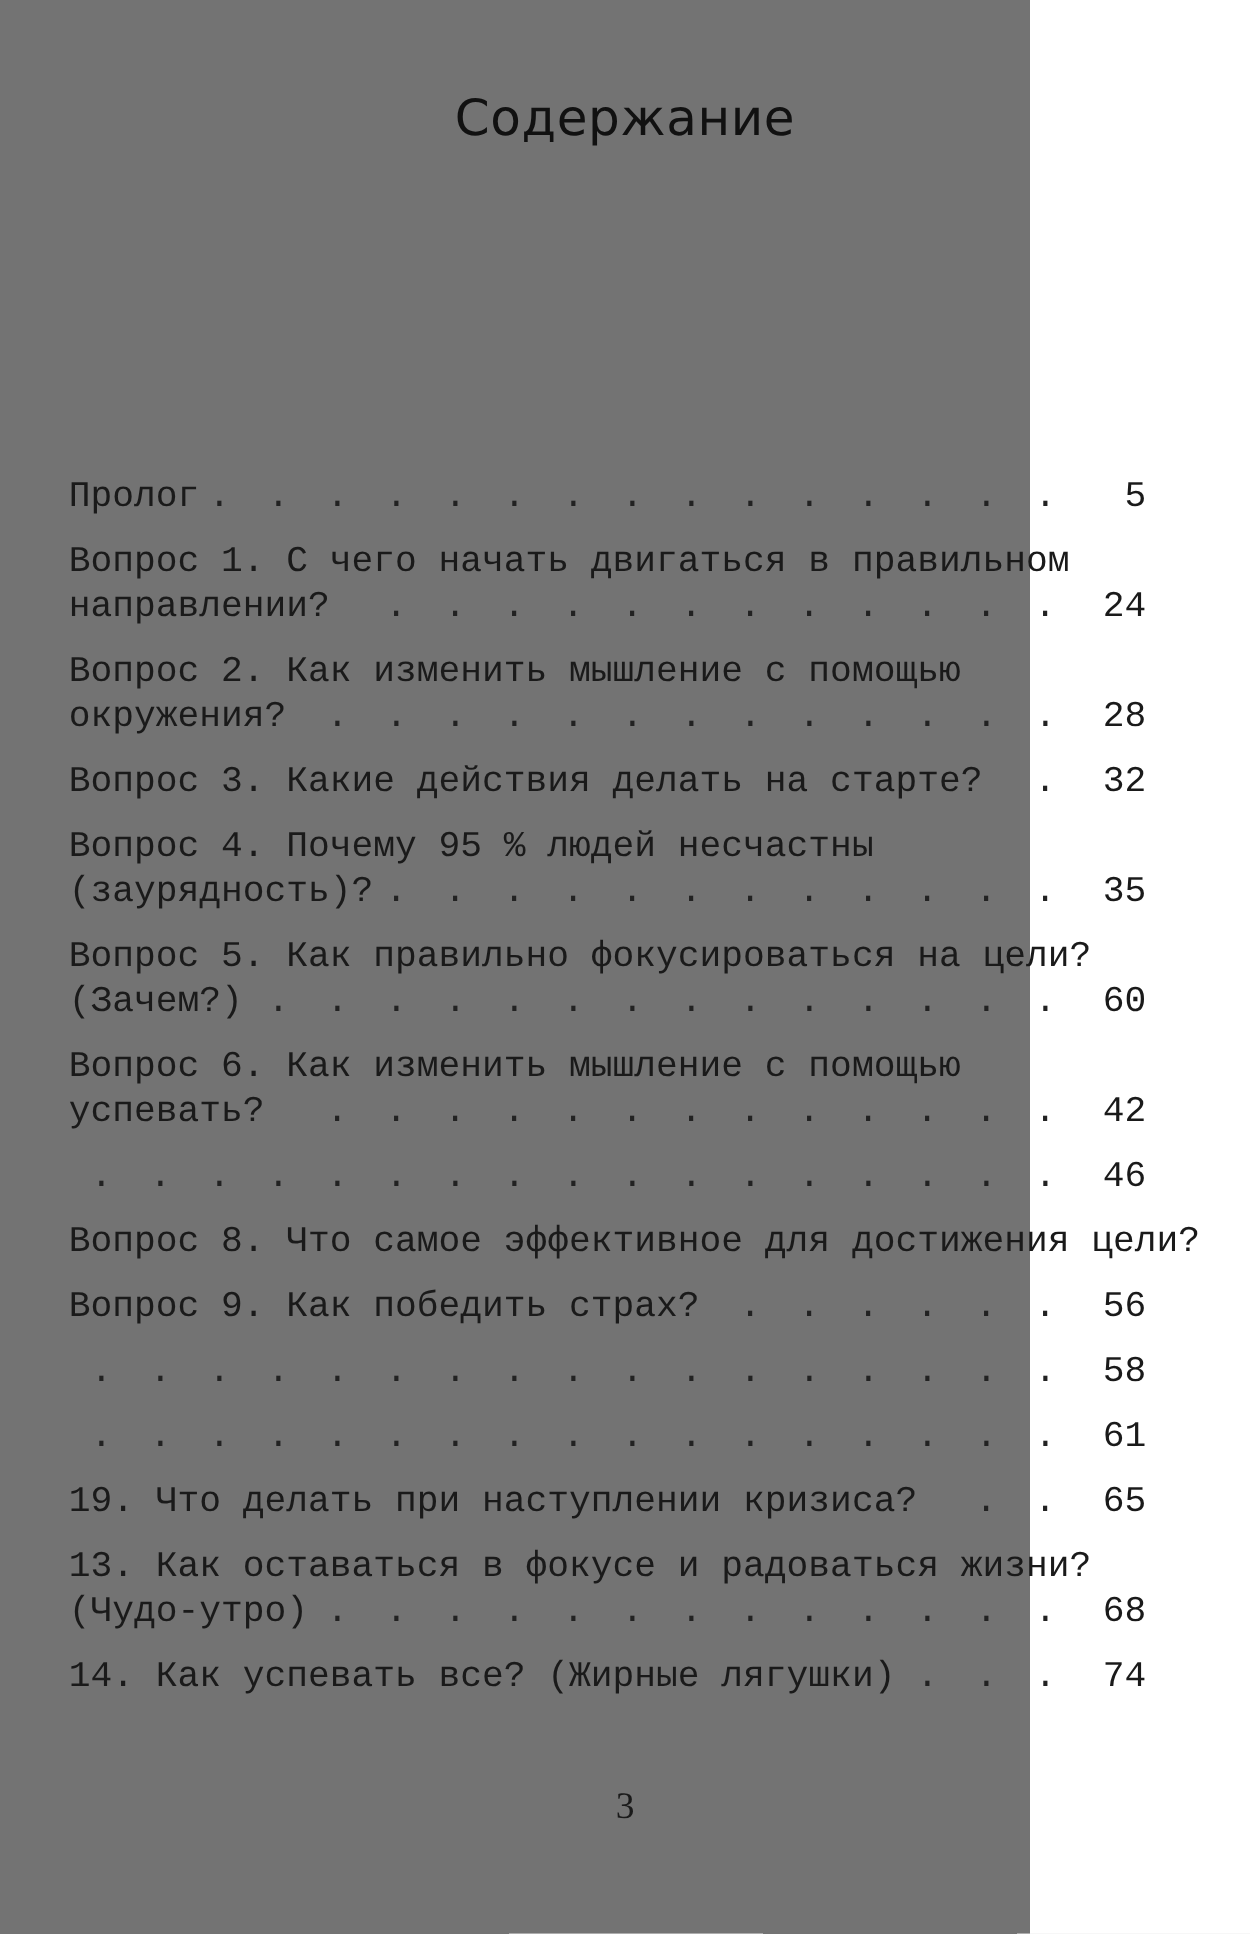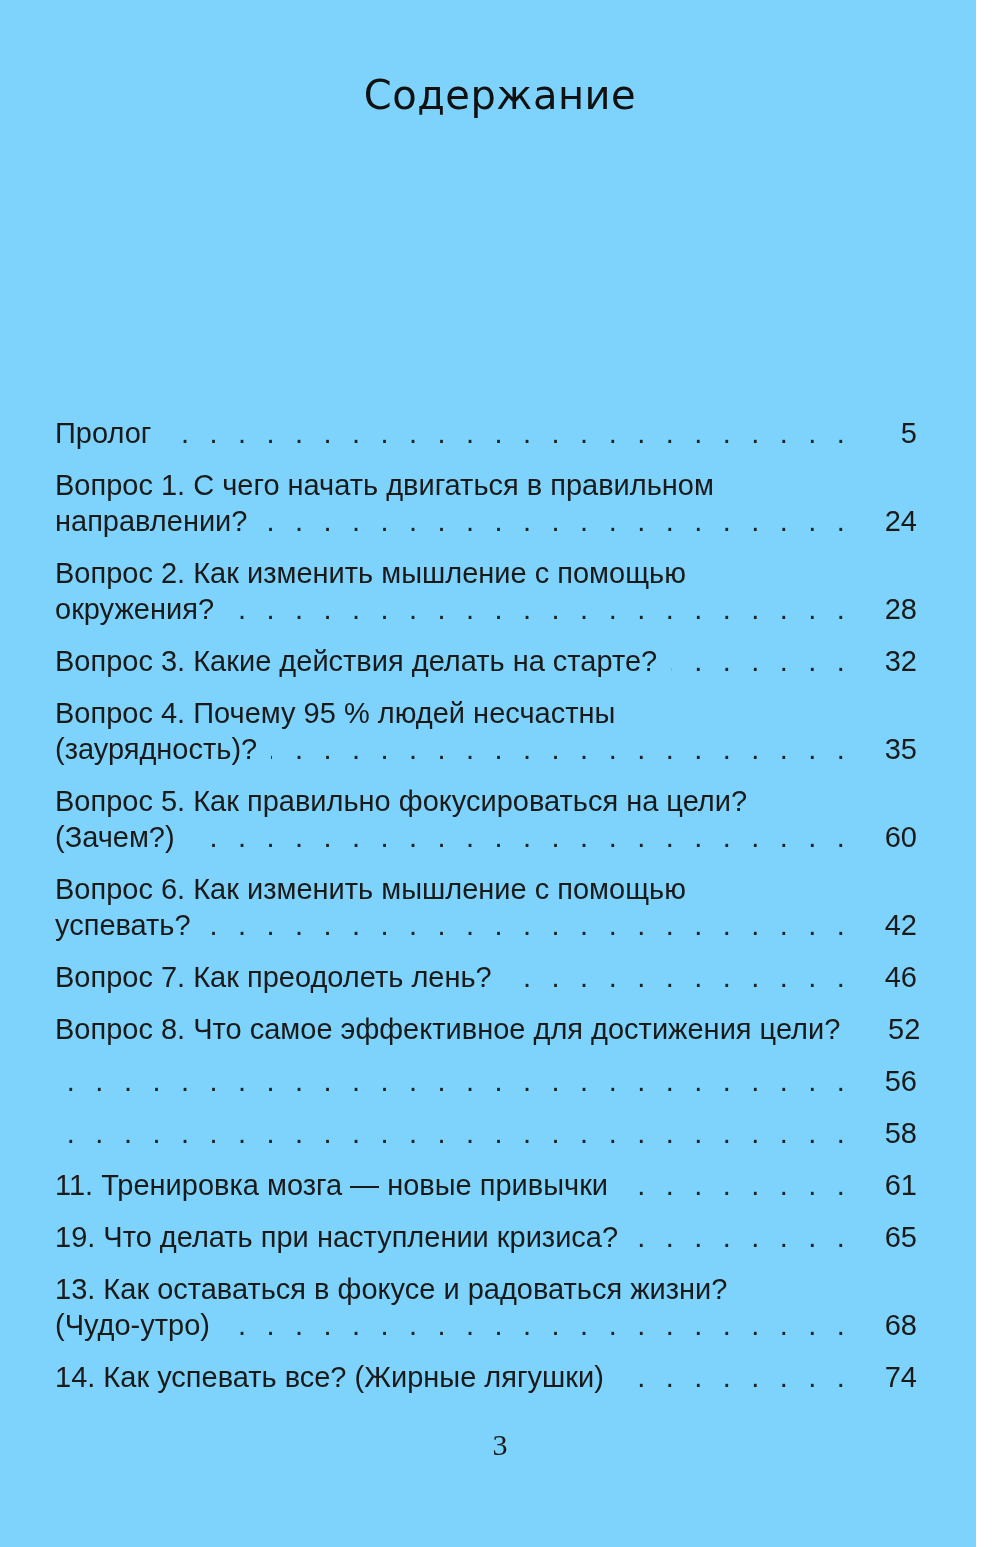--- a/index.html
+++ b/index.html
@@ -4,46 +4,45 @@
   <style>
     * { margin: 0; padding: 0; box-sizing: border-box; }
     html, body {
       width: 1000px;
       height: 1547px;
       background: #ffffff;
       overflow: hidden;
     }
     .page {
       position: relative;
-      width: 976px;
+      width: 824px;
       height: 1547px;
-      background: #7dd3fc;
+      background: #737373;
       color: #1a1a1a;
     }
     .title {
       position: absolute;
       top: 72px;
       left: 0;
       width: 1000px;
       text-align: center;
       font-family: "DejaVu Sans", sans-serif;
       font-size: 40px;
       font-weight: normal;
       letter-spacing: 0.5px;
       color: #111111;
     }
     .toc {
       position: absolute;
       top: 380px;
       left: 55px;
       width: 862px;
-      font-family: Liberation Sans, sans-serif;
+      font-family: Liberation Mono, monospace;
       font-size: 29px;
       color: #1a1a1a;
-      margin-top: 35px;
     }
     .entry {
       display: block;
       margin-bottom: 16px;
     }
     .entry .line1 {
       display: block;
       line-height: 36px;
       white-space: nowrap;
     }
@@ -139,47 +138,46 @@
       <div class="entry">
         <span class="line1">Вопрос 6. Как изменить мышление с помощью</span>
         <div class="lastline">
           <span class="text">успевать?</span>
           <span class="leader">. . . . . . . . . . . . . . . . . . . . . . . . . . . . . . . . . . . . . . . . . . . . . . . . . . . . . . . . . . . . . . . . . . . . . . . . . . . .</span>
           <span class="page-num">42</span>
         </div>
       </div>
       <div class="entry">
         <div class="lastline">
-          <span class="text">Вопрос 7. Как преодолеть лень?</span>
           <span class="leader">. . . . . . . . . . . . . . . . . . . . . . . . . . . . . . . . . . . . . . . . . . . . . . . . . . . . . . . . . . . . . . . . . . . . . . . . . . . .</span>
           <span class="page-num">46</span>
         </div>
       </div>
       <div class="entry">
         <div class="lastline">
           <span class="text">Вопрос 8. Что самое эффективное для достижения цели?</span>
           <span class="leader">. . . . . . . . . . . . . . . . . . . . . . . . . . . . . . . . . . . . . . . . . . . . . . . . . . . . . . . . . . . . . . . . . . . . . . . . . . . .</span>
           <span class="page-num">52</span>
         </div>
       </div>
       <div class="entry">
         <div class="lastline">
+          <span class="text">Вопрос 9. Как победить страх?</span>
           <span class="leader">. . . . . . . . . . . . . . . . . . . . . . . . . . . . . . . . . . . . . . . . . . . . . . . . . . . . . . . . . . . . . . . . . . . . . . . . . . . .</span>
           <span class="page-num">56</span>
         </div>
       </div>
       <div class="entry">
         <div class="lastline">
           <span class="leader">. . . . . . . . . . . . . . . . . . . . . . . . . . . . . . . . . . . . . . . . . . . . . . . . . . . . . . . . . . . . . . . . . . . . . . . . . . . .</span>
           <span class="page-num">58</span>
         </div>
       </div>
       <div class="entry">
         <div class="lastline">
-          <span class="text">11. Тренировка мозга — новые привычки</span>
           <span class="leader">. . . . . . . . . . . . . . . . . . . . . . . . . . . . . . . . . . . . . . . . . . . . . . . . . . . . . . . . . . . . . . . . . . . . . . . . . . . .</span>
           <span class="page-num">61</span>
         </div>
       </div>
       <div class="entry">
         <div class="lastline">
           <span class="text">19. Что делать при наступлении кризиса?</span>
           <span class="leader">. . . . . . . . . . . . . . . . . . . . . . . . . . . . . . . . . . . . . . . . . . . . . . . . . . . . . . . . . . . . . . . . . . . . . . . . . . . .</span>
           <span class="page-num">65</span>
         </div>

